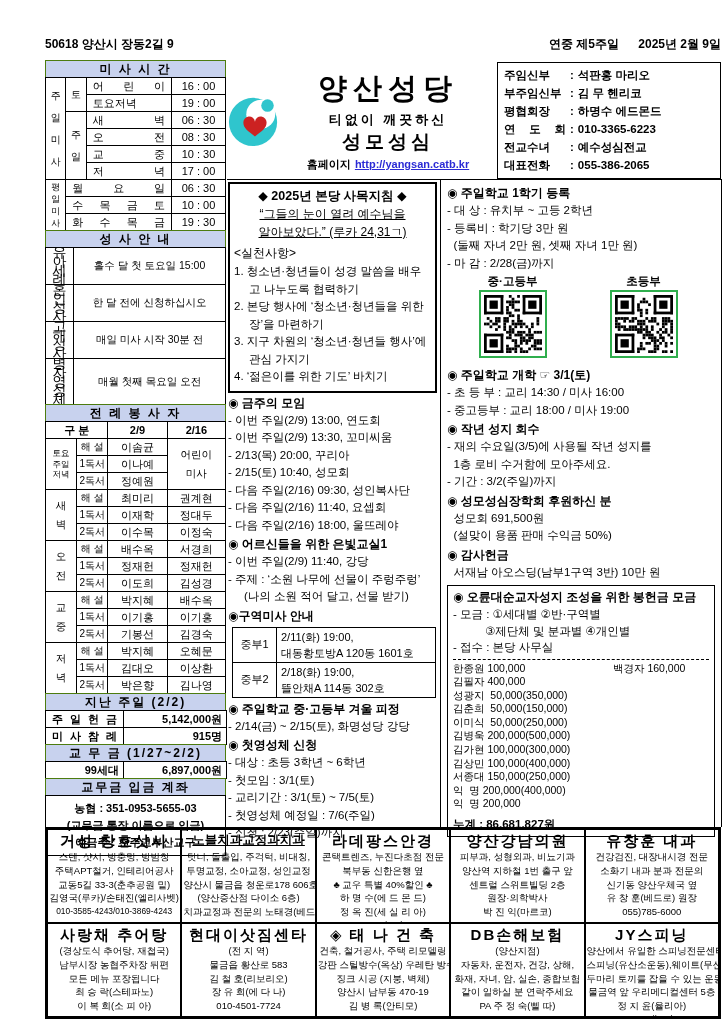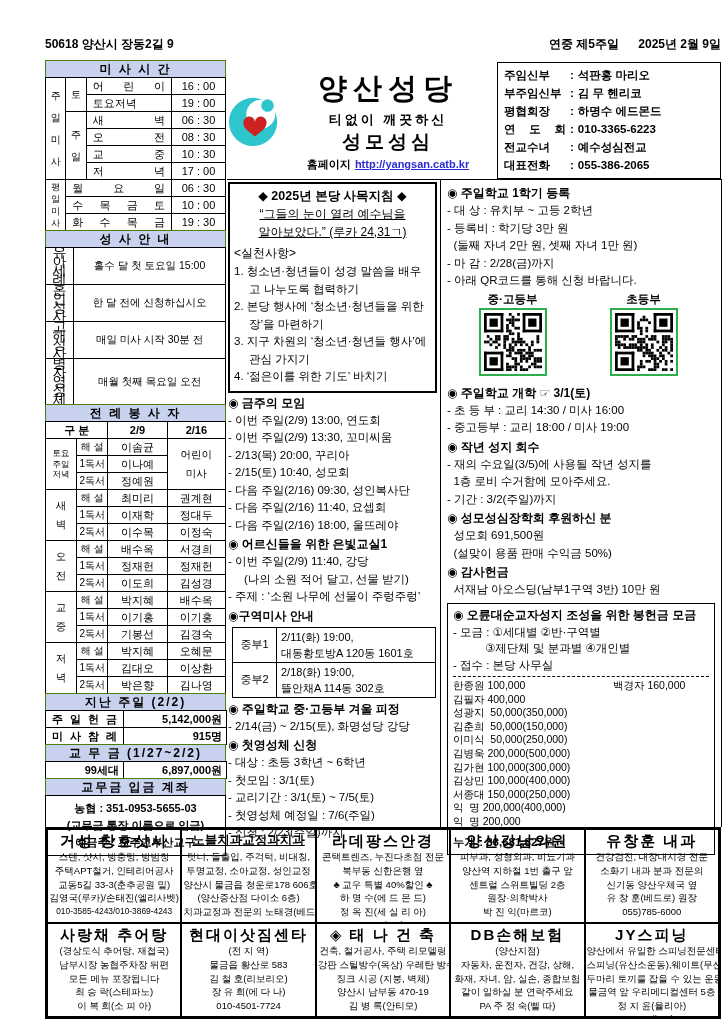--- a/index.html
+++ b/index.html
@@ -385,22 +385,22 @@
           <div class="sec-line">- 이번 주일(2/9) 13:30, 꼬미씨움</div>
           <div class="sec-line">- 2/13(목) 20:00, 꾸리아</div>
           <div class="sec-line">- 2/15(토) 10:40, 성모회</div>
           <div class="sec-line">- 다음 주일(2/16) 09:30, 성인복사단</div>
           <div class="sec-line">- 다음 주일(2/16) 11:40, 요셉회</div>
           <div class="sec-line">- 다음 주일(2/16) 18:00, 울뜨레야</div>
         </div>
         <div class="sec">
           <div class="sec-title">◉ 어르신들을 위한 은빛교실1</div>
           <div class="sec-line">- 이번 주일(2/9) 11:40, 강당</div>
+          <div class="sec-line">- 주제 : ‘소원 나무에 선물이 주렁주렁’</div>
           <div class="sec-line">     (나의 소원 적어 달고, 선물 받기)</div>
-          <div class="sec-line">- 주제 : ‘소원 나무에 선물이 주렁주렁’</div>
         </div>
         <div class="sec">
           <div class="sec-title">◉구역미사 안내</div>
           <table class="zone-table">
             <tbody>
               <tr>
                 <td class="zone-lab">중부1</td>
                 <td class="zone-txt">
                   <div>2/11(화) 19:00,</div>
                   <div>대동황토방A 120동 1601호</div>
@@ -432,21 +432,20 @@
   </div>
 
   <div class="right-col">
     <div id="right-blocks">
         <div class="sec">
           <div class="sec-title">◉ 주일학교 1학기 등록</div>
           <div class="sec-line">- 대 상 : 유치부 ~ 고등 2학년</div>
           <div class="sec-line">- 등록비 : 학기당 3만 원</div>
           <div class="sec-line">  (둘째 자녀 2만 원, 셋째 자녀 1만 원)</div>
           <div class="sec-line">- 마 감 : 2/28(금)까지</div>
-          <div class="sec-line">- 아래 QR코드를 통해 신청 바랍니다.</div>
         </div>
         <div class="qr-row">
           <div class="qr-item"><div class="qr-label">중·고등부</div><div class="qr-box"><svg width="58" height="58" viewBox="0 0 60 60">
                 <rect x="25.714285714285715" y="0" width="2.857142857142857" height="2.857142857142857" fill="#000"></rect>
                 <rect x="34.285714285714285" y="0" width="2.857142857142857" height="2.857142857142857" fill="#000"></rect>
                 <rect x="28.571428571428573" y="2.857142857142857" width="2.857142857142857" height="2.857142857142857" fill="#000"></rect>
                 <rect x="22.857142857142858" y="5.714285714285714" width="2.857142857142857" height="2.857142857142857" fill="#000"></rect>
                 <rect x="25.714285714285715" y="5.714285714285714" width="2.857142857142857" height="2.857142857142857" fill="#000"></rect>
                 <rect x="28.571428571428573" y="5.714285714285714" width="2.857142857142857" height="2.857142857142857" fill="#000"></rect>
                 <rect x="31.42857142857143" y="5.714285714285714" width="2.857142857142857" height="2.857142857142857" fill="#000"></rect>

